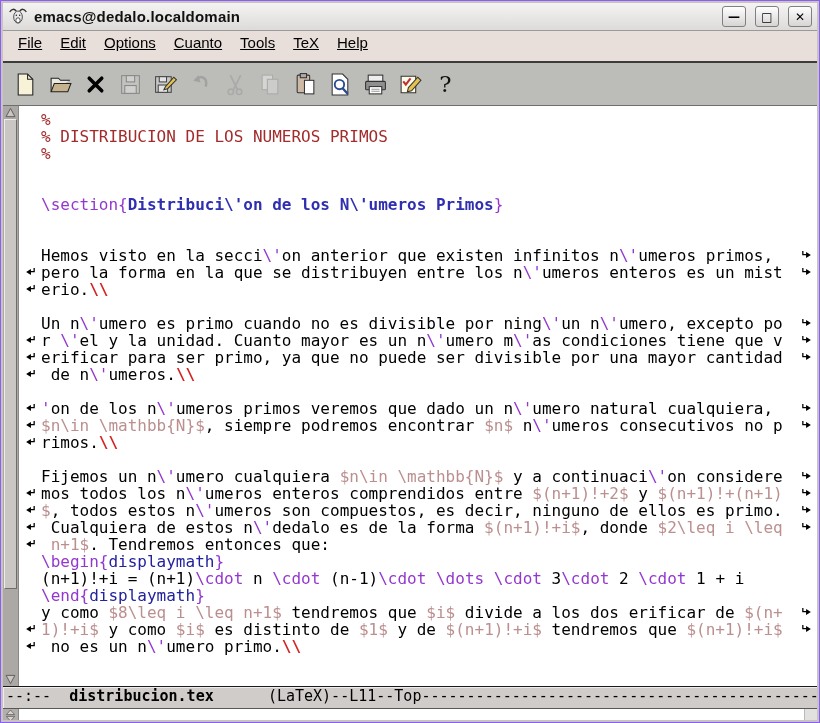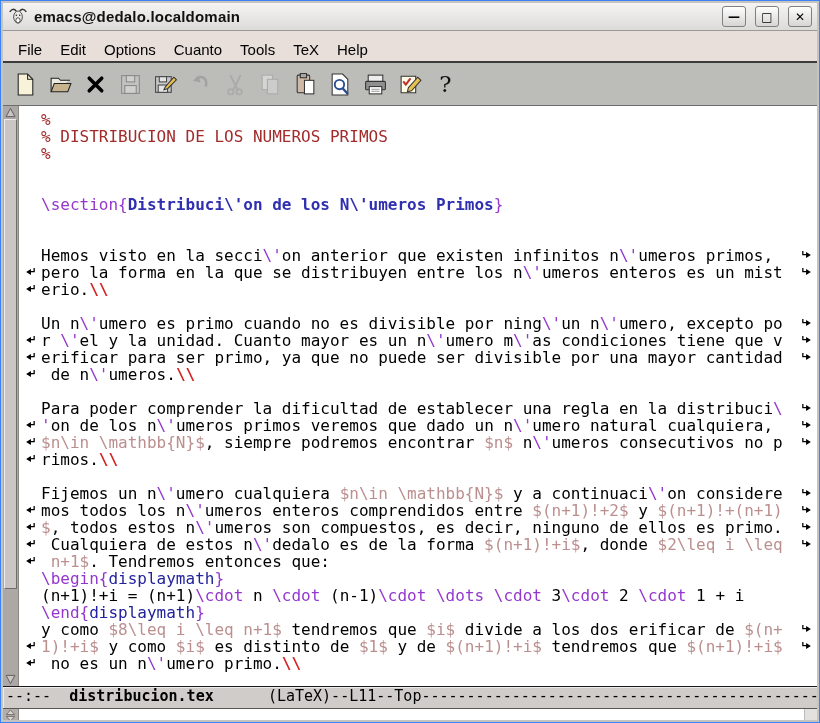--- a/index.html
+++ b/index.html
@@ -1,30 +1,30 @@
 <!DOCTYPE html>
 <html><head>
 <meta charset="utf-8">
 <style>
   html,body{margin:0;padding:0;background:#555;}
-  .frame{width:820px;height:723px;box-sizing:border-box;background:#3b82f6;padding:1px;position:relative;}
+  .frame{width:820px;height:723px;box-sizing:border-box;background:#8b5cf6;padding:1px;position:relative;}
   .inner{width:100%;height:100%;box-sizing:border-box;border:2px solid #c6c3c0;background:#e8dfdb;display:flex;flex-direction:column;overflow:hidden;}
 
   
   .titlebar{height:27px;flex:none;display:flex;align-items:center;gap:6px;padding:0 5px;
     background:linear-gradient(#f6f4f3,#dddbda);border-bottom:1px solid #9a9a9a;}
   .app-icon{width:20px;height:20px;flex:none;}
   .title-text{flex:1;font:600 15px "Liberation Sans",sans-serif;color:#111;letter-spacing:.2px;}
   .win-btn{width:22px;height:19px;flex:none;border:1px solid #7f7f7f;border-radius:3px;
     background:linear-gradient(#fefefe,#d7d5d4);display:flex;align-items:center;justify-content:center;
     font:bold 12px "DejaVu Sans",sans-serif;color:#000;margin-left:3px;}
 
   
-  .menubar{height:30px;flex:none;display:flex;align-items:flex-end;padding:0 6px;background:#e8dfdb;
-    font:15px "Liberation Sans",sans-serif;color:#000;}
+  .menubar{height:30px;flex:none;display:flex;align-items:flex-start;padding:0 6px;background:#e8dfdb;
+    font:15px "Liberation Sans",sans-serif;color:#000;text-decoration:underline;}
   .menu-item{padding:3px 9px;cursor:default;}
 
   
   .toolbar{height:42px;flex:none;display:flex;align-items:center;gap:7px;padding:0 8px;
     background:#bcbcb9;border-top:2px solid #3c3c3c;border-bottom:1px solid #6e6e6e;}
   .tool-btn{width:28px;height:28px;display:flex;align-items:center;justify-content:center;}
   .tool-btn svg{width:25px;height:25px;}
   .tool-btn.disabled{opacity:.5;filter:grayscale(1);}
 
   
@@ -238,24 +238,20 @@
                 <path d="M6.5 2.2L1.2 5.5l5.3 3.3z" fill="#000"></path>
               </svg></span><span class="code"><span class="sg-d">erificar para ser primo, ya que no puede ser divisible por una mayor cantidad</span></span><span class="rm"><svg viewBox="0 0 12 12" width="11" height="11" style="display:block">
                 <path d="M2 1v4h5" fill="none" stroke="#000" stroke-width="1.4"></path>
                 <path d="M5.5 2.2l5.3 3.3-5.3 3.3z" fill="#000"></path>
               </svg></span></div>
           <div class="row"><span class="lm"><svg viewBox="0 0 12 12" width="11" height="11" style="display:block">
                 <path d="M10 1v4H5" fill="none" stroke="#000" stroke-width="1.4"></path>
                 <path d="M6.5 2.2L1.2 5.5l5.3 3.3z" fill="#000"></path>
               </svg></span><span class="code"><span class="sg-d"> de n</span><span class="sg-k">\'</span><span class="sg-d">umeros.</span><span class="sg-w">\\</span></span><span class="rm"></span></div>
           <div class="row"><span class="lm"></span><span class="code"></span><span class="rm"></span></div>
-          <div class="row"><span class="lm"></span><span class="code"><span class="sg-d">Para poder comprender la dificultad de establecer una regla en la distribuci</span><span class="sg-k">\</span></span><span class="rm"><svg viewBox="0 0 12 12" width="11" height="11" style="display:block">
-                <path d="M2 1v4h5" fill="none" stroke="#000" stroke-width="1.4"></path>
-                <path d="M5.5 2.2l5.3 3.3-5.3 3.3z" fill="#000"></path>
-              </svg></span></div>
           <div class="row"><span class="lm"><svg viewBox="0 0 12 12" width="11" height="11" style="display:block">
                 <path d="M10 1v4H5" fill="none" stroke="#000" stroke-width="1.4"></path>
                 <path d="M6.5 2.2L1.2 5.5l5.3 3.3z" fill="#000"></path>
               </svg></span><span class="code"><span class="sg-k">'</span><span class="sg-d">on de los n</span><span class="sg-k">\'</span><span class="sg-d">umeros primos veremos que dado un n</span><span class="sg-k">\'</span><span class="sg-d">umero natural cualquiera, </span></span><span class="rm"><svg viewBox="0 0 12 12" width="11" height="11" style="display:block">
                 <path d="M2 1v4h5" fill="none" stroke="#000" stroke-width="1.4"></path>
                 <path d="M5.5 2.2l5.3 3.3-5.3 3.3z" fill="#000"></path>
               </svg></span></div>
           <div class="row"><span class="lm"><svg viewBox="0 0 12 12" width="11" height="11" style="display:block">
                 <path d="M10 1v4H5" fill="none" stroke="#000" stroke-width="1.4"></path>
                 <path d="M6.5 2.2L1.2 5.5l5.3 3.3z" fill="#000"></path>

